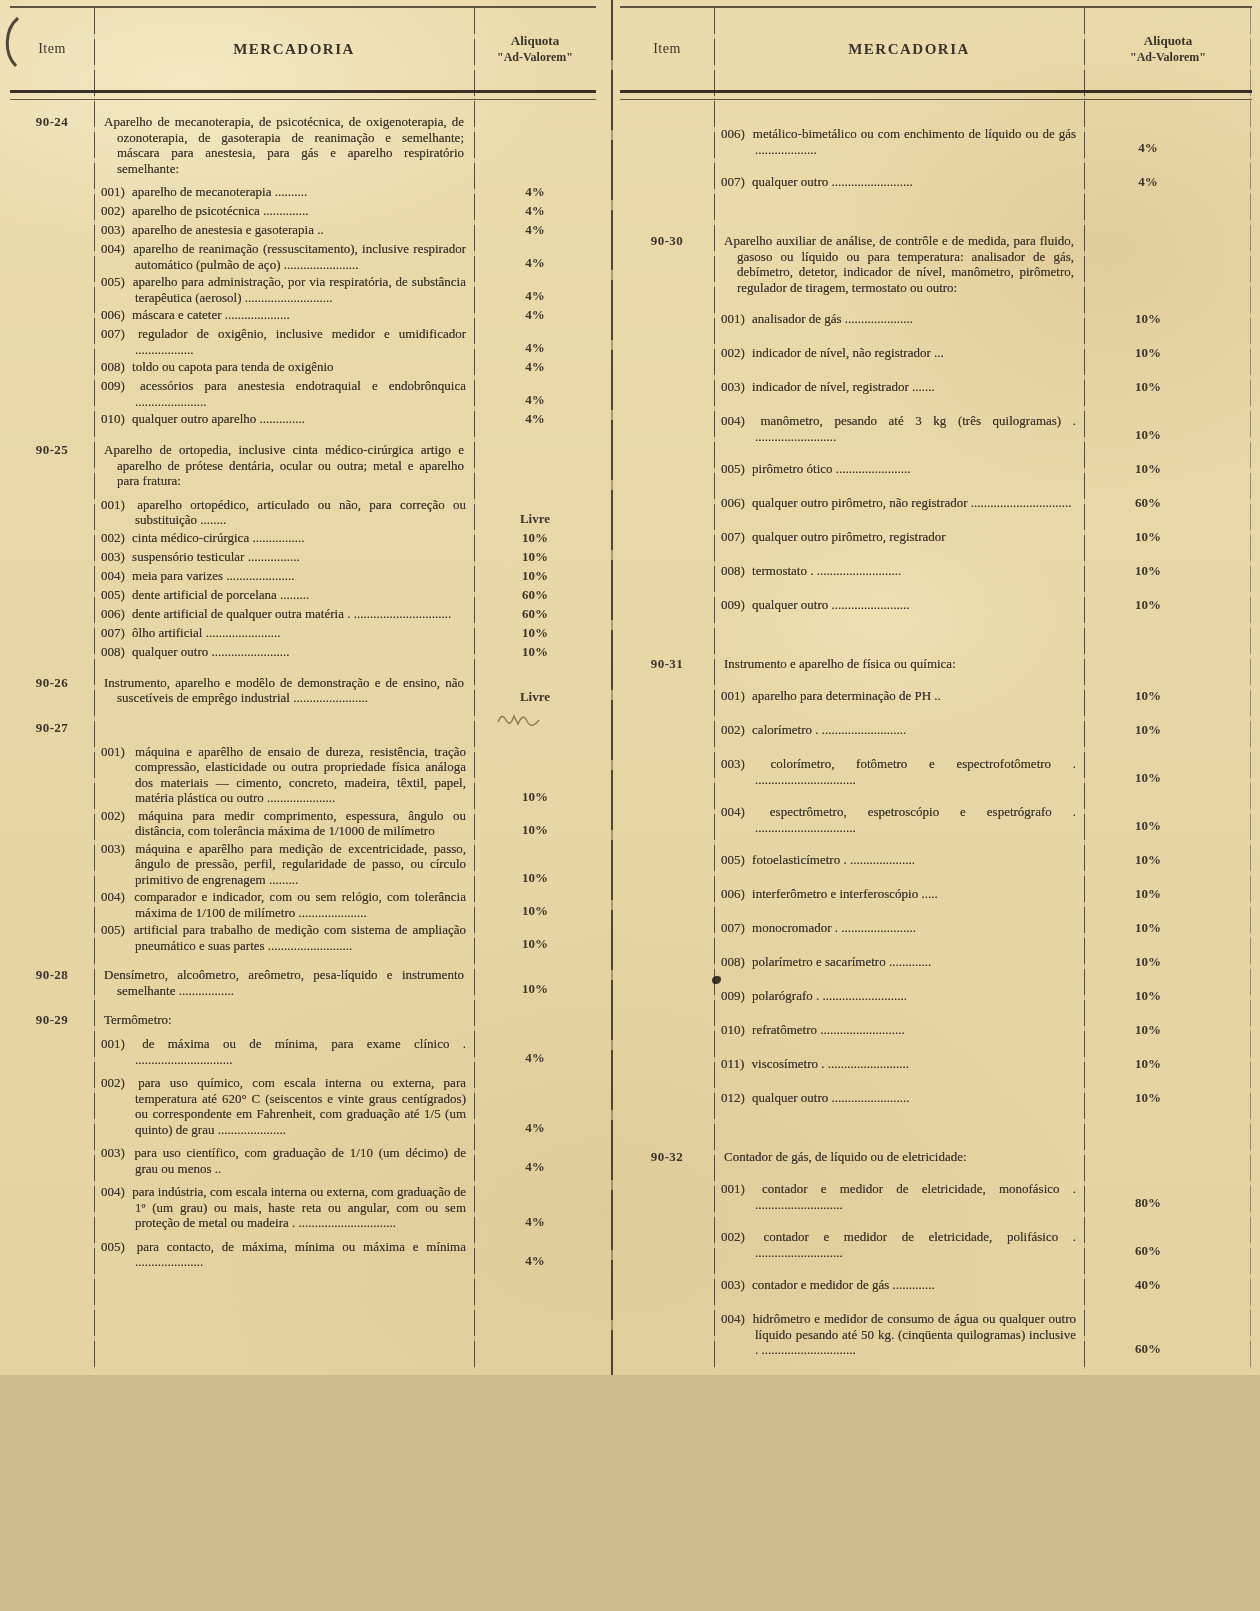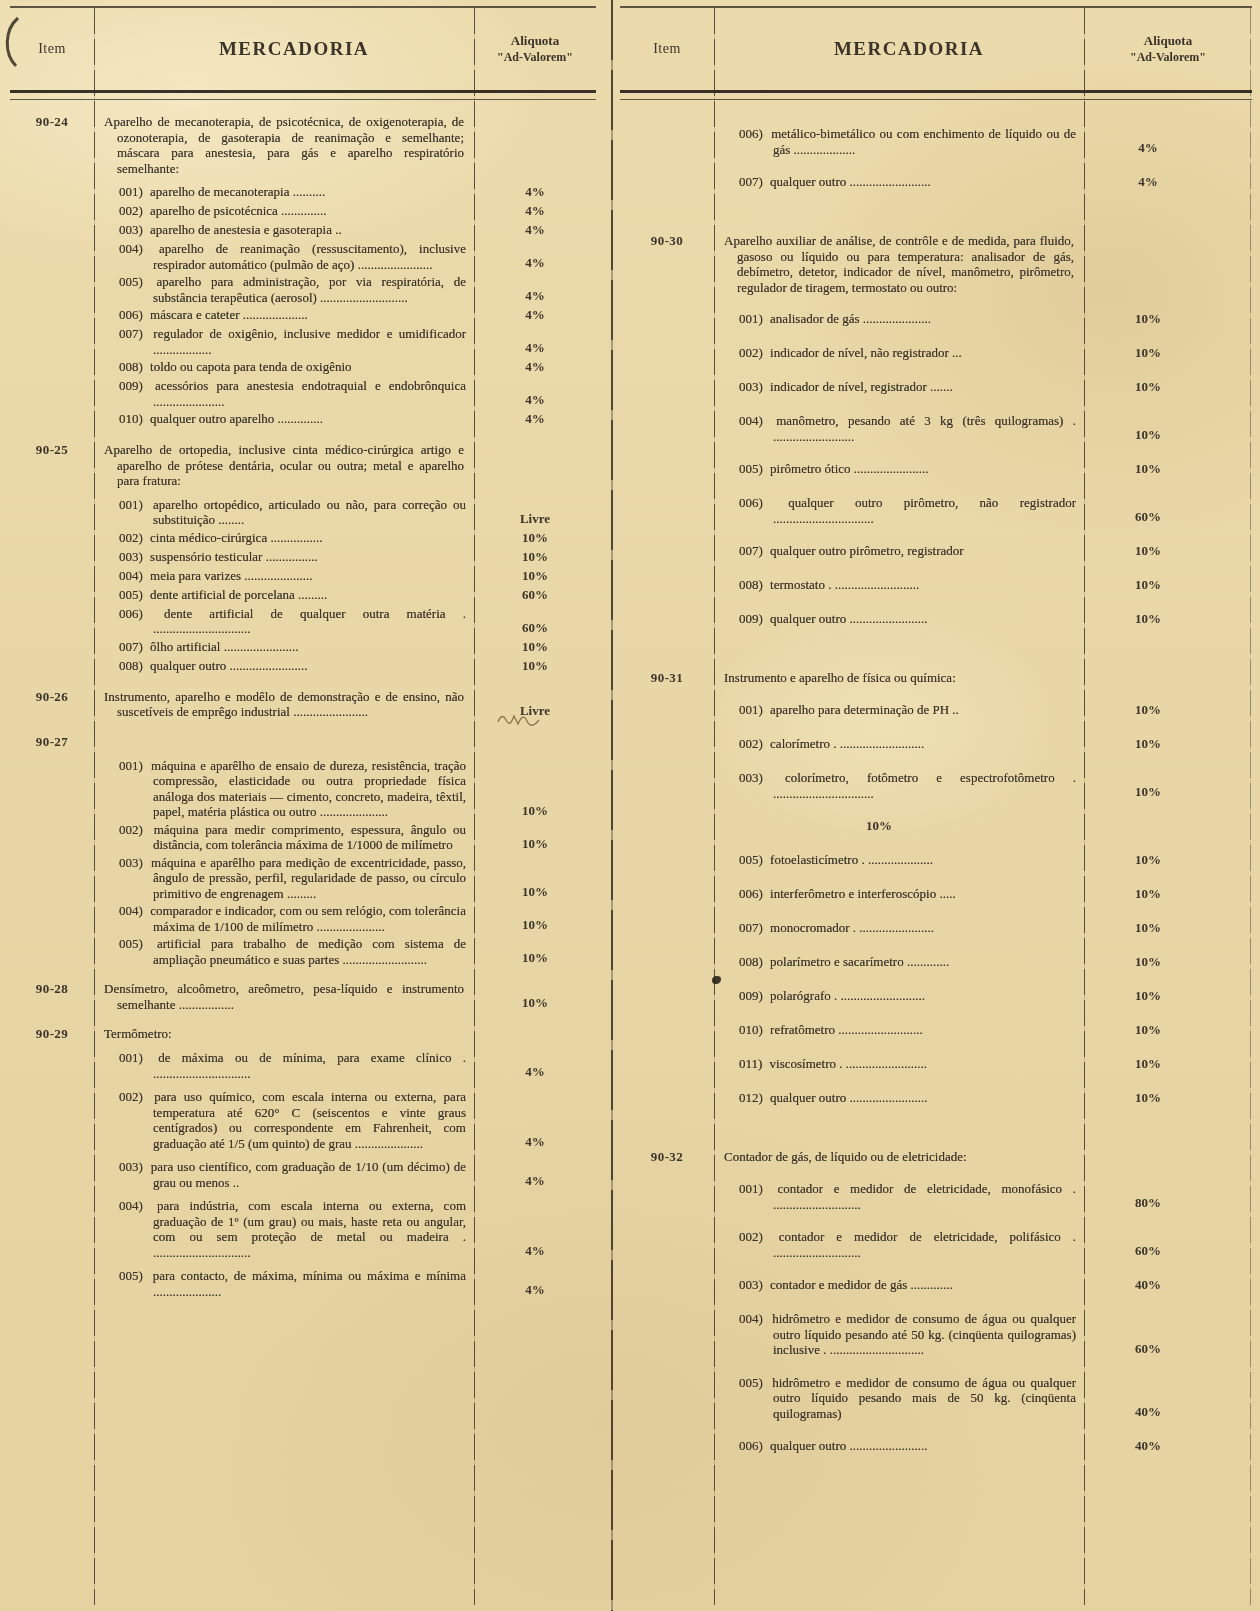--- a/index.html
+++ b/index.html
@@ -1,50 +1,50 @@
 <!DOCTYPE html>
 <html><head>
 <meta charset="utf-8">
 <style>
   html,body{margin:0;padding:0;}
   body{background:#cdbb8c;font-family:"Liberation Serif","DejaVu Serif",serif;}
-  .page{position:relative;width:1260px;height:1611px;margin:0 auto;overflow:hidden;
+  .page{position:relative;width:1260px;height:1375px;margin:0 auto;overflow:hidden;
     background-color:#e8d7a6;
     background-image:
       radial-gradient(ellipse 620px 300px at 15% 6%, rgba(255,248,222,.45), transparent 60%),
       radial-gradient(ellipse 520px 420px at 88% 18%, rgba(208,183,128,.35), transparent 60%),
       radial-gradient(ellipse 760px 520px at 48% 88%, rgba(213,189,138,.32), transparent 62%),
       radial-gradient(ellipse 300px 200px at 70% 45%, rgba(255,246,214,.30), transparent 60%),
       linear-gradient(180deg,#ebdaab,#e4d2a0);
     color:#3b342b;}
   .half{position:absolute;top:6px;bottom:6px;overflow:hidden;border-top:2px solid rgba(45,38,28,.75);}
   .half-left{left:10px;width:586px;--itemw:84px;--ratew:122px;}
   .half-right{left:620px;width:632px;--itemw:94px;--ratew:168px;}
   .vl{position:absolute;top:0;bottom:0;width:1px;
     background:repeating-linear-gradient(to bottom, rgba(52,44,32,.8) 0 26px, rgba(52,44,32,.18) 26px 31px);}
   .vl-item{left:var(--itemw);}
   .vl-rate{left:calc(100% - var(--ratew));}
   .vl-edge{right:1px;opacity:.55;}
   .gutter{position:absolute;top:0;bottom:0;left:611px;width:2px;
     background:repeating-linear-gradient(to bottom, rgba(52,44,32,.85) 0 60px, rgba(52,44,32,.35) 60px 70px);}
   .head{height:82px;display:grid;grid-template-columns:var(--itemw) 1fr var(--ratew);align-items:center;}
   .h-item{text-align:center;font-size:14px;letter-spacing:.5px;}
-  .h-merc{text-align:center;font-size:19px;font-weight:700;letter-spacing:1.5px;margin-left:20px;}
+  .h-merc{text-align:center;font-size:15px;font-weight:700;letter-spacing:1.5px;margin-left:20px;}
   .h-aliq{text-align:center;font-size:13px;font-weight:700;line-height:17px;}
   .h-adval{font-size:12px;}
   .rule{height:6px;border-top:3px solid rgba(42,35,26,.92);border-bottom:1px solid rgba(42,35,26,.72);}
   .entries{padding-top:14px;}
   .row{display:grid;grid-template-columns:var(--itemw) 1fr var(--ratew);}
   .c-item{text-align:center;font-weight:700;font-size:13px;letter-spacing:.4px;}
   .c-rate{text-align:center;align-self:end;font-weight:700;font-size:13px;padding-bottom:1px;white-space:nowrap;}
   .half-right .c-rate{padding-right:40px;}
   .c-body{font-size:13px;line-height:15.5px;text-align:justify;
     text-shadow:0 0 .4px rgba(40,30,20,.55);}
   .desc{padding-left:23px;padding-right:10px;text-indent:-13px;}
-  .sub-body{padding-left:59px;padding-right:8px;text-indent:-34px;}
+  .sub-body{padding-left:41px;padding-right:8px;text-indent:-34px;}
   .sub-code{margin-right:4px;}
   .entry{margin-bottom:14px;}
   .desc-row{margin-bottom:8px;}
   .half-left .sub-row{margin-bottom:2px;}
   .half-left .entry:last-child .sub-row + .sub-row{margin-top:8px;}
   .half-right .entries{padding-top:26px;}
   .half-right .entry + .entry{margin-top:42px;}
   .half-right .desc-row{margin-bottom:16px;}
   .half-right .sub-row + .sub-row{margin-top:17px;}
   .artifact{position:absolute;pointer-events:none;}
@@ -343,20 +343,21 @@
             <div class="c-body sub-body"><span class="sub-code">002)</span> <span class="sub-text">calorímetro . ..........................</span></div>
             <div class="c-rate">10%</div>
           </div>
           <div class="row sub-row">
             <div class="c-item"></div>
             <div class="c-body sub-body"><span class="sub-code">003)</span> <span class="sub-text">colorímetro, fotômetro e espectrofotômetro . ...............................</span></div>
             <div class="c-rate">10%</div>
           </div>
           <div class="row sub-row">
             <div class="c-item"></div>
+            <div class="c-body sub-body"><span class="sub-code">004)</span> <span class="sub-text">espectrômetro, espetroscópio e espetrógrafo . ...............................</span></div>
             <div class="c-rate">10%</div>
           </div>
           <div class="row sub-row">
             <div class="c-item"></div>
             <div class="c-body sub-body"><span class="sub-code">005)</span> <span class="sub-text">fotoelasticímetro . ....................</span></div>
             <div class="c-rate">10%</div>
           </div>
           <div class="row sub-row">
             <div class="c-item"></div>
             <div class="c-body sub-body"><span class="sub-code">006)</span> <span class="sub-text">interferômetro e interferoscópio .....</span></div>

